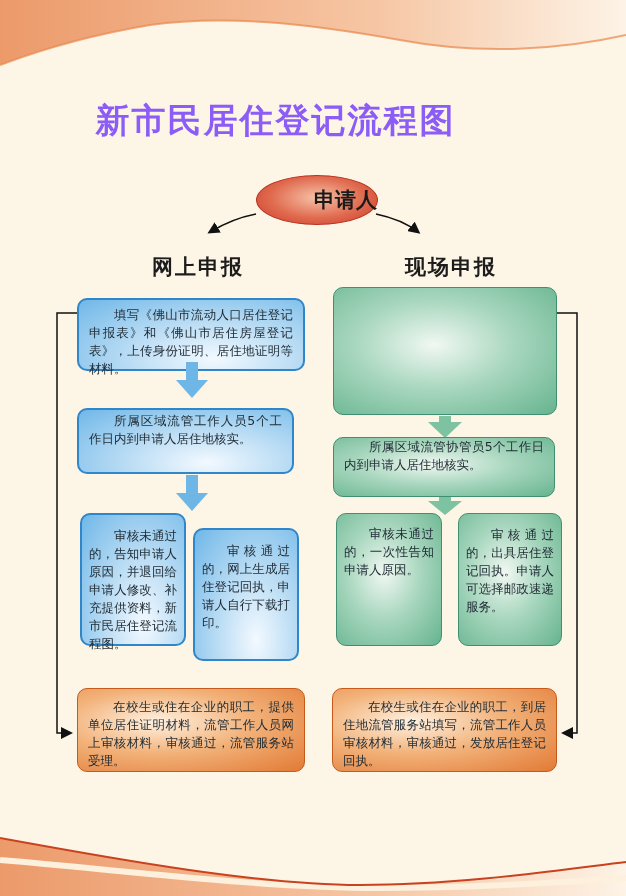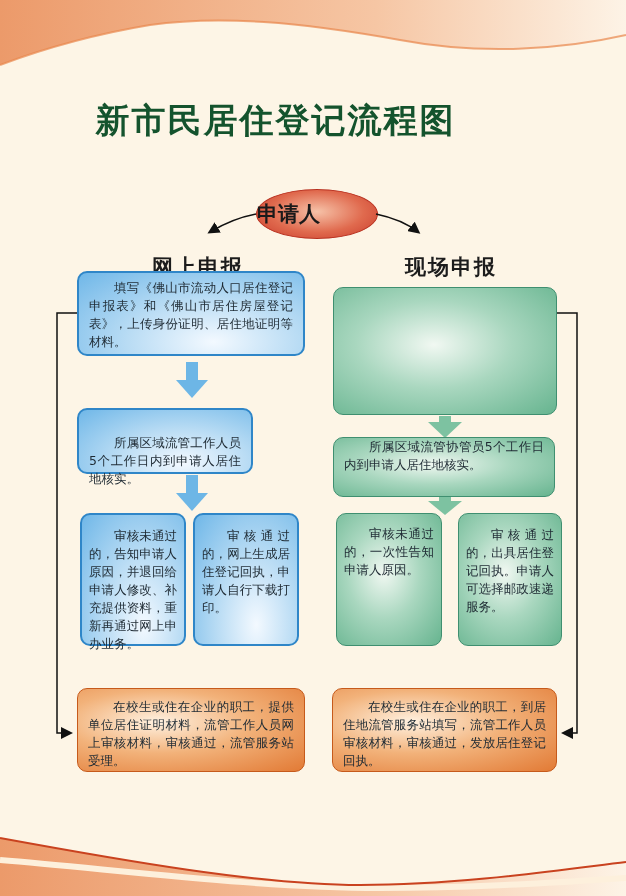--- a/index.html
+++ b/index.html
@@ -7,29 +7,29 @@
     width: 626px; height: 896px; position: relative; overflow: hidden;
     background: #fdf5e6;
     font-family: "DejaVu Sans", "Liberation Sans", sans-serif;
   }
   .bg-top, .bg-bottom { position: absolute; left: 0; width: 626px; }
   .bg-top { top: 0; height: 90px; }
   .bg-bottom { bottom: 0; height: 106px; }
 
   .title {
     position: absolute; left: 0; width: 551px; top: 98px;
-    text-align: center; font-size: 34px; font-weight: bold; color: #14532d;
+    text-align: center; font-size: 34px; font-weight: bold; color: #8b5cf6;
     letter-spacing: 2px;
   }
   .applicant {
-    position: absolute; left: 256px; top: 189px; width: 120px; height: 48px;
+    position: absolute; left: 256px; top: 175px; width: 120px; height: 48px;
     border-radius: 50%;
     background: radial-gradient(ellipse at 50% 45%, #f6c2a8 0%, #e06a4e 55%, #c83a2a 100%);
     border: 1px solid #b8301f;
-    display: flex; align-items: center; justify-content: flex-start;
+    display: flex; align-items: center; justify-content: flex-end;
     font-size: 21px; font-weight: bold; color: #1a1a1a;
   }
   .branch-label {
     position: absolute; top: 253px; font-size: 21px; font-weight: bold; color: #1c1c1c;
     letter-spacing: 2px;
   }
   .box {
     position: absolute; box-sizing: border-box;
     font-size: 12.5px; line-height: 18px; color: #1e2a33;
     padding: 6px 10px; text-align: justify;
@@ -95,42 +95,42 @@
   <path d="M376,214 C395,218 408,224 418,232" stroke="#111" stroke-width="1.5" fill="none" marker-end="url(#ah)"></path>
 
   <polyline points="77,313 57,313 57,733 70,733" stroke="#111" stroke-width="1.5" fill="none" marker-end="url(#ah)"></polyline>
 
   <polyline points="557,313 577,313 577,733 564,733" stroke="#111" stroke-width="1.5" fill="none" marker-end="url(#ah)"></polyline>
 </svg>
 
 <div class="branch-label" style="left:152px;">网上申报</div>
 <div class="branch-label" style="left:405px;font-family:Liberation Serif, serif;">现场申报</div>
 
-<div class="box blue" style="left:77px; top:271px; width:228px; height:85px;">
+<div class="box blue" style="left:77px; top:298px; width:228px; height:73px;">
   <p>填写《佛山市流动人口居住登记申报表》和《佛山市居住房屋登记表》，上传身份证明、居住地证明等材料。</p>
 </div>
 
 <svg class="down-arrow" style="left:176px; top:362px;" width="32" height="36">
   <rect x="10" y="0" width="12" height="20" fill="#6db6e6"></rect>
   <polygon points="0,18 32,18 16,36" fill="#6db6e6"></polygon>
 </svg>
 
-<div class="box blue" style="left:77px; top:408px; width:176px; height:66px; padding-top:24px;">
+<div class="box blue" style="left:77px; top:408px; width:217px; height:66px; padding-top:2px;">
   <p>所属区域流管工作人员5个工作日内到申请人居住地核实。</p>
 </div>
 
 <svg class="down-arrow" style="left:176px; top:475px;" width="32" height="36">
   <rect x="10" y="0" width="12" height="20" fill="#6db6e6"></rect>
   <polygon points="0,18 32,18 16,36" fill="#6db6e6"></polygon>
 </svg>
 
 <div class="box blue" style="left:80px; top:513px; width:106px; height:133px; padding:12px 7px;">
-  <p>审核未通过的，告知申请人原因，并退回给申请人修改、补充提供资料，重新再通过网上申办业务。</p>
+  <p>审核未通过的，告知申请人原因，并退回给申请人修改、补充提供资料，新市民居住登记流程图。</p>
 </div>
-<div class="box blue" style="left:193px; top:513px; width:106px; height:133px; padding:12px 7px;">
+<div class="box blue" style="left:193px; top:528px; width:106px; height:133px; padding:12px 7px;">
   <p>审核通过的，网上生成居住登记回执，申请人自行下载打印。</p>
 </div>
 
 <div class="box orange" style="left:77px; top:688px; width:228px; height:84px; padding-top:9px;">
   <p>在校生或住在企业的职工，提供单位居住证明材料，流管工作人员网上审核材料，审核通过，流管服务站受理。</p>
 </div>
 
 <div class="box green" style="left:333px; top:287px; width:224px; height:128px; padding-top:7px;">
 </div>
 

